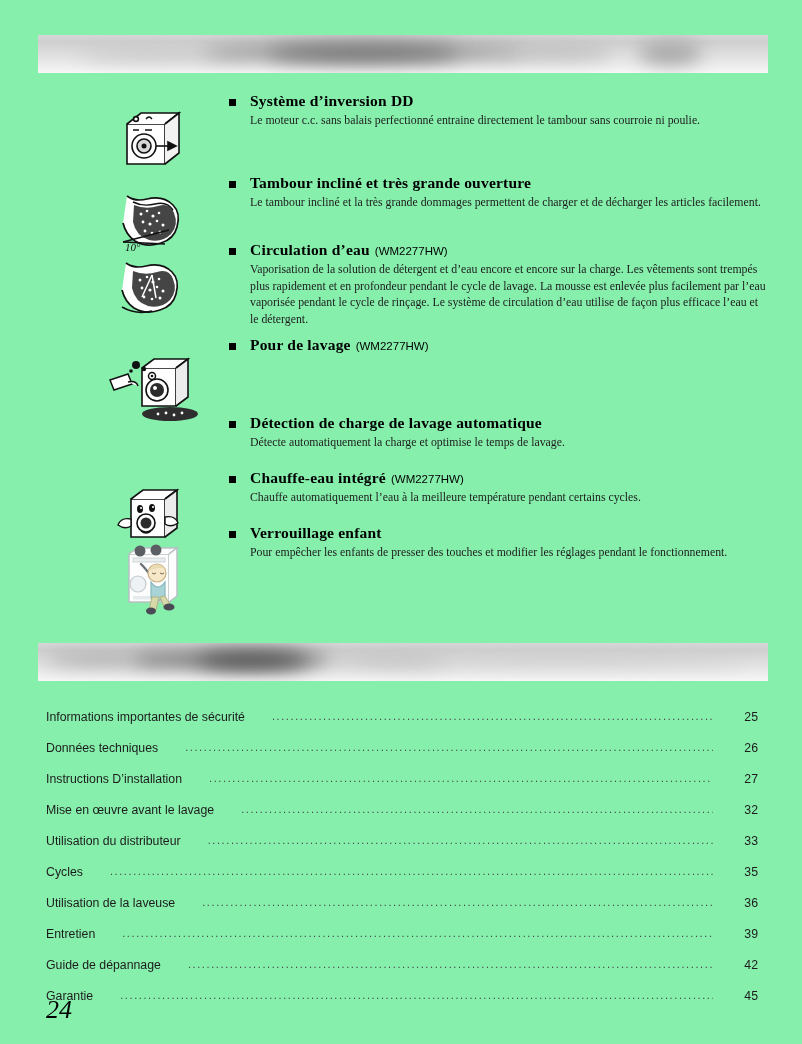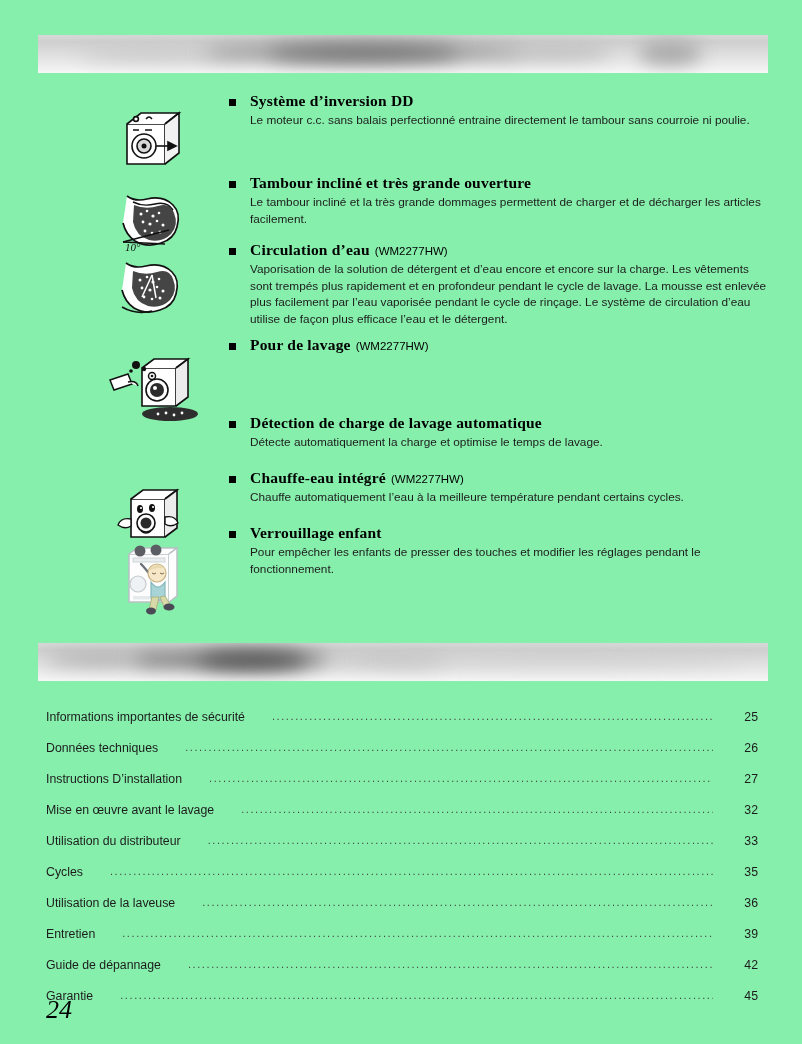--- a/index.html
+++ b/index.html
@@ -98,21 +98,21 @@
     margin: 0 0 2px 0;
   }
   .model-tag {
     font-family: "Liberation Sans", sans-serif;
     font-weight: normal;
     font-size: 11.5px;
     letter-spacing: 0;
     margin-left: 5px;
   }
   .feature-desc {
-    font-family: Liberation Sans, sans-serif;
+    font-family: Liberation Serif, serif;
     font-size: 11.8px;
     line-height: 1.42;
     color: #1c1c1c;
     margin: 0;
   }
 
   
   #toc {
     position: absolute;
     left: 46px;

